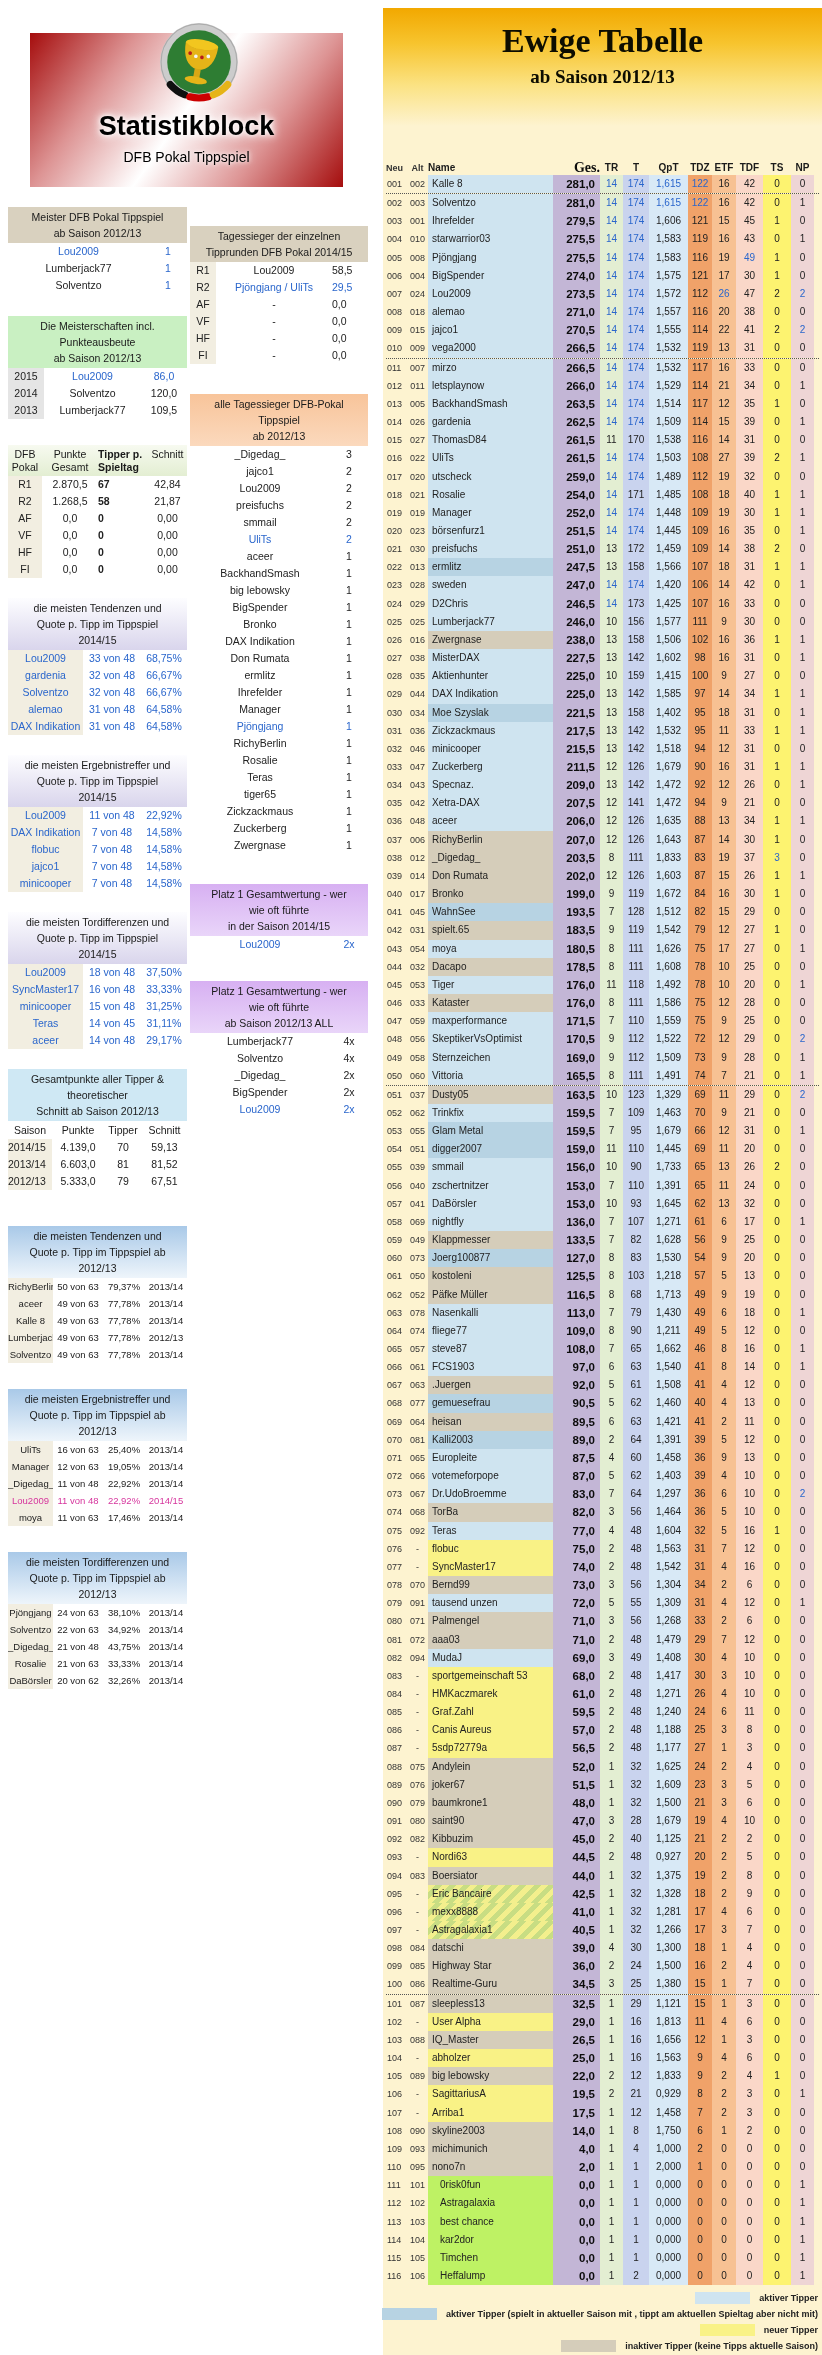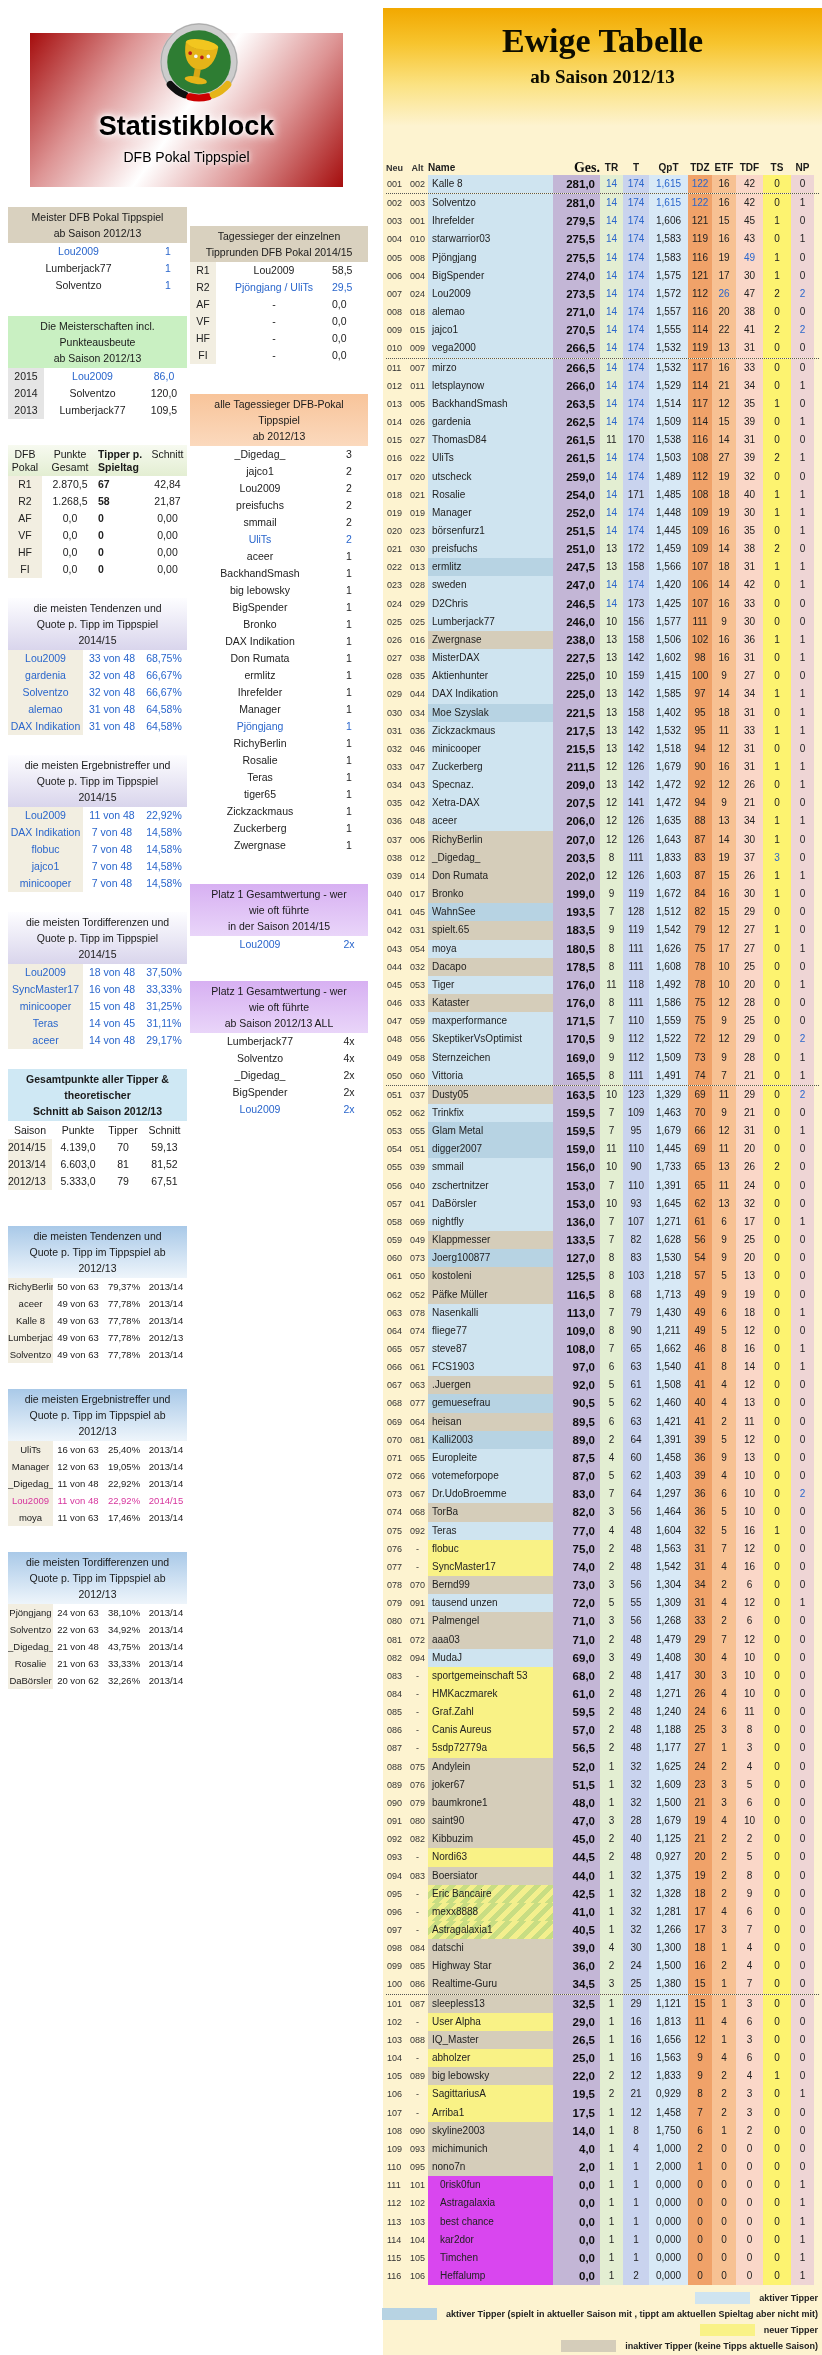--- a/index.html
+++ b/index.html
@@ -15,21 +15,21 @@
     text-shadow:0 0 4px #fff,0 0 8px #fff;}
   
   .left-col{position:absolute;left:8px;top:207px;width:179px;}
   .mid-col{position:absolute;left:190px;top:207px;width:178px;margin-top:19px;}
   .stat{background:#fff;}
   .shead{text-align:center;font-size:10.5px;line-height:16px;padding:2px 12px;color:#1a1a1a;}
   .h-tan{background:#d9d1bf;}
   .h-green{background:#c9f0c2;}
   .h-palegreen{background:linear-gradient(180deg,#f7faf0,#e3eed2);}
   .h-lav{background:linear-gradient(180deg,#fdfdff 0%,#d9d5ec 100%);}
-  .h-lblue{background:#cfe8f4;font-weight:bold;}
+  .h-lblue{background:#cfe8f4;}
   .h-bluegrad{background:linear-gradient(180deg,#a9c9e8,#eef5fb);}
   .h-orange{background:linear-gradient(180deg,#f8c49a,#fbd9bd);}
   .h-violet{background:linear-gradient(180deg,#d7b0f2,#e9d5f9);}
   .srow{display:flex;height:17px;line-height:17px;font-size:10.5px;color:#222;}
   .scell{white-space:nowrap;overflow:hidden;}
   .blue{color:#2a66cc;}
   .mag{color:#d6359d;}
   .g4hrow{display:flex;}
   .g4h{font-size:10.5px;line-height:13px;white-space:pre-line;padding:3px 0 2px 0;text-align:center;color:#1a1a1a;}
   .c1n{flex:1;text-align:center;}.c2n{width:38px;text-align:center;}
@@ -63,21 +63,21 @@
   .c-qpt{width:39px;background:#d8e9f6;}
   .c-tdz{width:24px;background:#f0a269;}
   .c-etf{width:24px;background:#f7c193;}
   .c-tdf{width:27px;background:#fad7c8;}
   .c-ts{width:28px;background:#fdf370;}
   .c-np{width:23px;background:#eed5d5;}
   .st-a{background:#cfe4f0;}
   .st-d{background:#b7d3e3;}
   .st-n{background:#f9f286;}
   .st-i{background:#d5cdba;}
-  .st-p{background:#d946ef;padding-left:12px;}
+  .st-p{background:#bef264;padding-left:12px;}
   .st-h{background:repeating-linear-gradient(135deg,#f3ef8d 0 5px,#c8dd83 5px 10px);}
   .sep{border-bottom:1px dotted #555;}
   .legend{position:absolute;left:3px;top:2282px;width:432px;}
   .lg{display:flex;align-items:center;height:15px;margin-bottom:1px;justify-content:flex-end;}
   .lg .sw{width:55px;height:12px;margin-right:9px;flex:none;}
   .lg .lt{font-size:9px;font-weight:bold;color:#222;white-space:nowrap;}
 </style>
 </head>
 <body>
 

